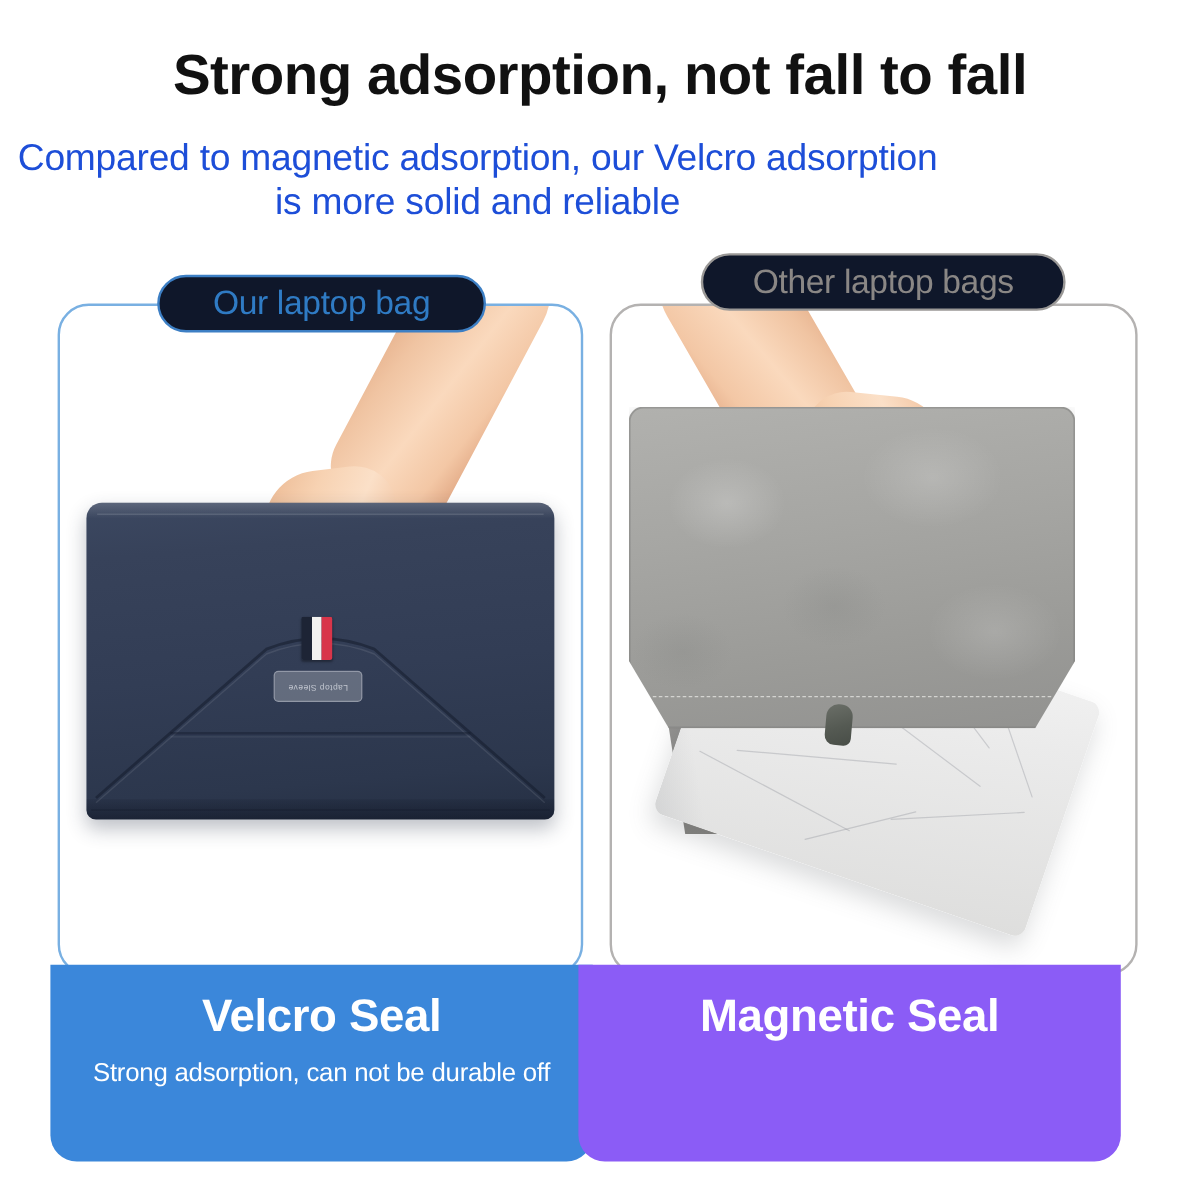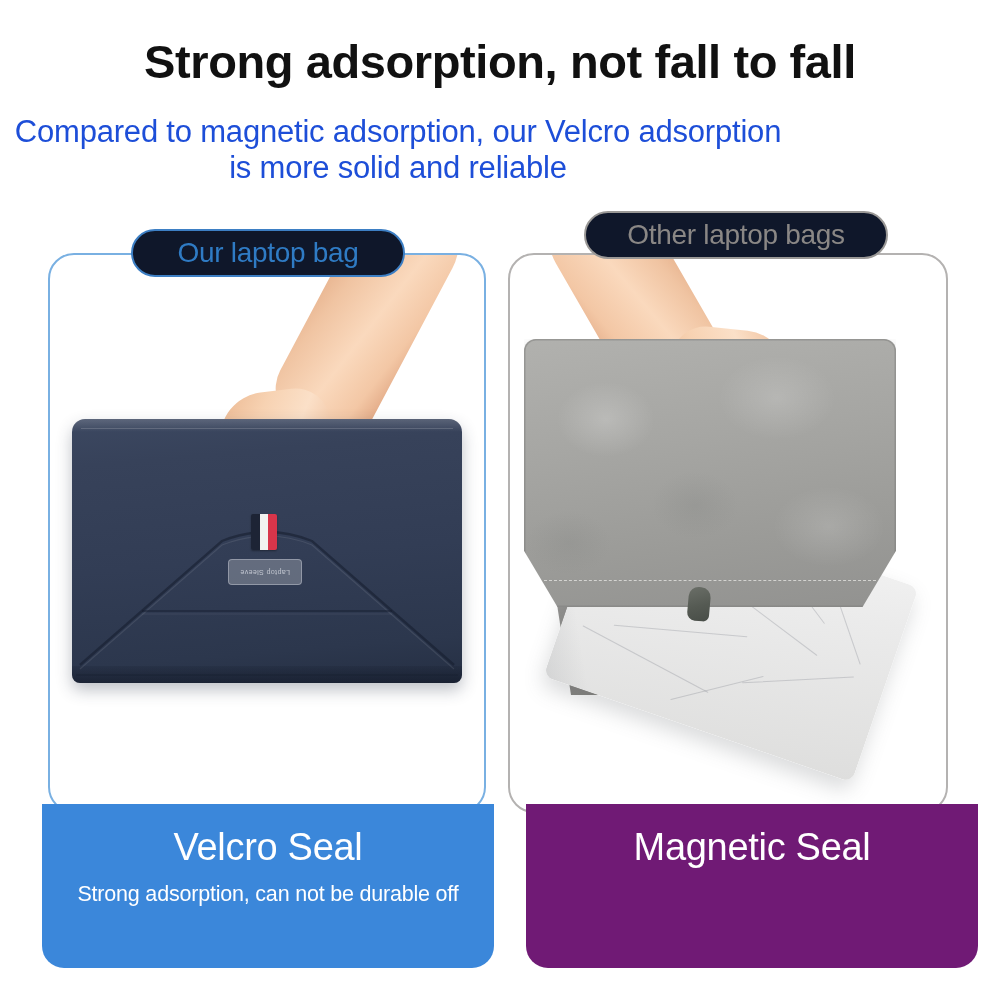--- a/index.html
+++ b/index.html
@@ -52,23 +52,23 @@
 
   
   .caption{
     position:absolute; width:452px; height:164px;
     border-radius:0 0 22px 22px;
     color:#ffffff; text-align:center; overflow:hidden;
     display:flex; flex-direction:column; align-items:center;
     padding-top:20px;
   }
   .caption-left { left:42px;  top:804px; background:#3b87da; }
-  .caption-right{ left:526px; top:804px; background:#701a75; }
+  .caption-right{ left:482px; top:804px; background:#8b5cf6; }
   .caption h2{
-    font-size:38px; font-weight:400; letter-spacing:-0.3px;
+    font-size:38px; font-weight:700; letter-spacing:-0.3px;
     line-height:1.25; margin-bottom:8px;
   }
   .caption .sub{
     font-size:21.5px; font-weight:400; line-height:1.35;
     letter-spacing:-0.2px;
   }
 
   
   .scene{ position:absolute; overflow:hidden; }
   .scene-left { left:50px;  top:255px; width:434px; height:556px; border-radius:24px; }

